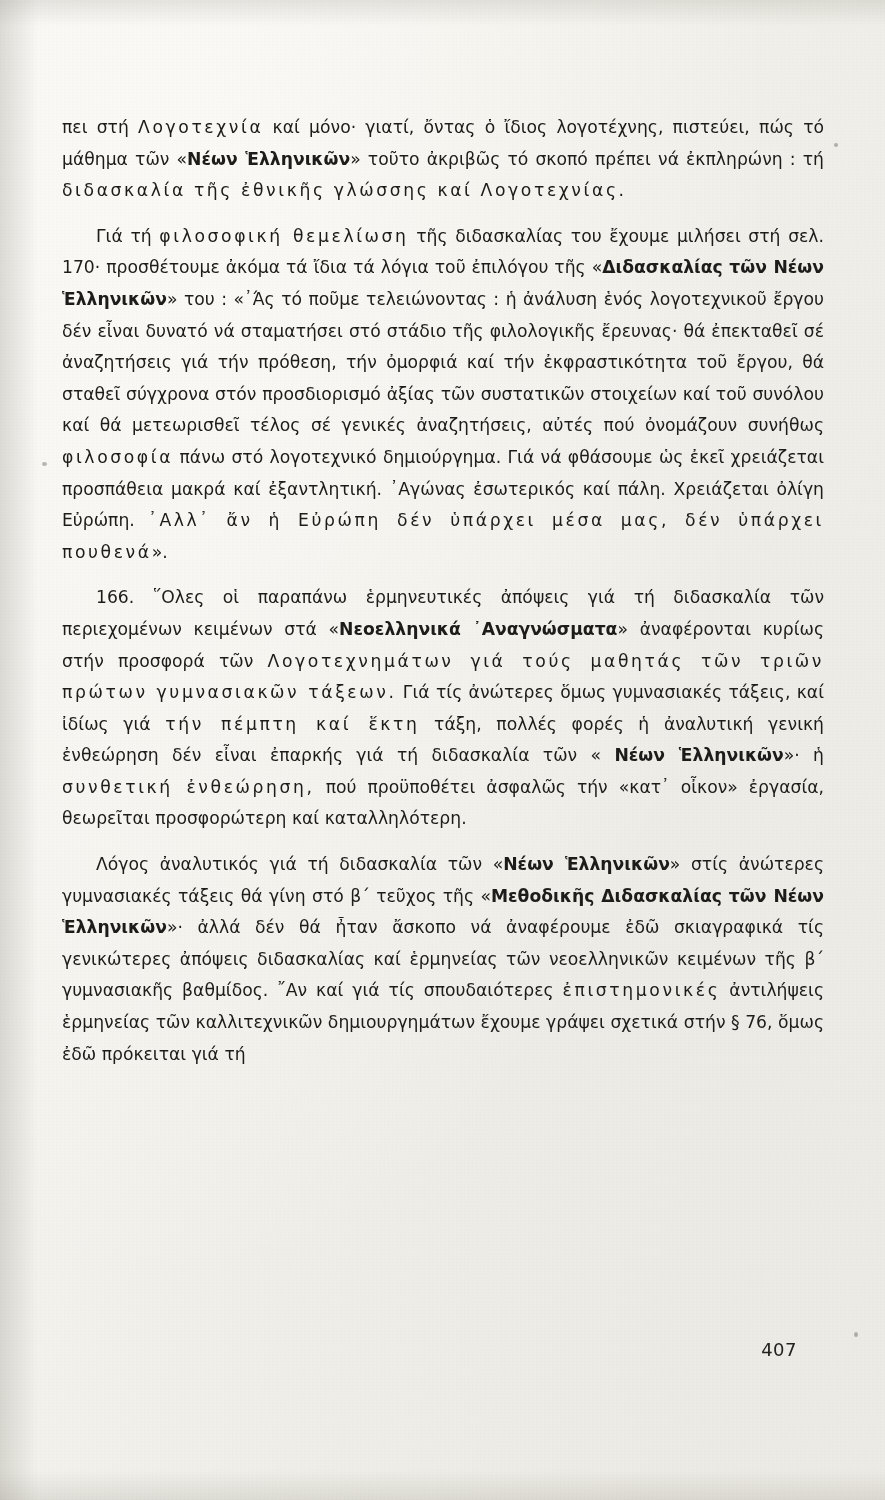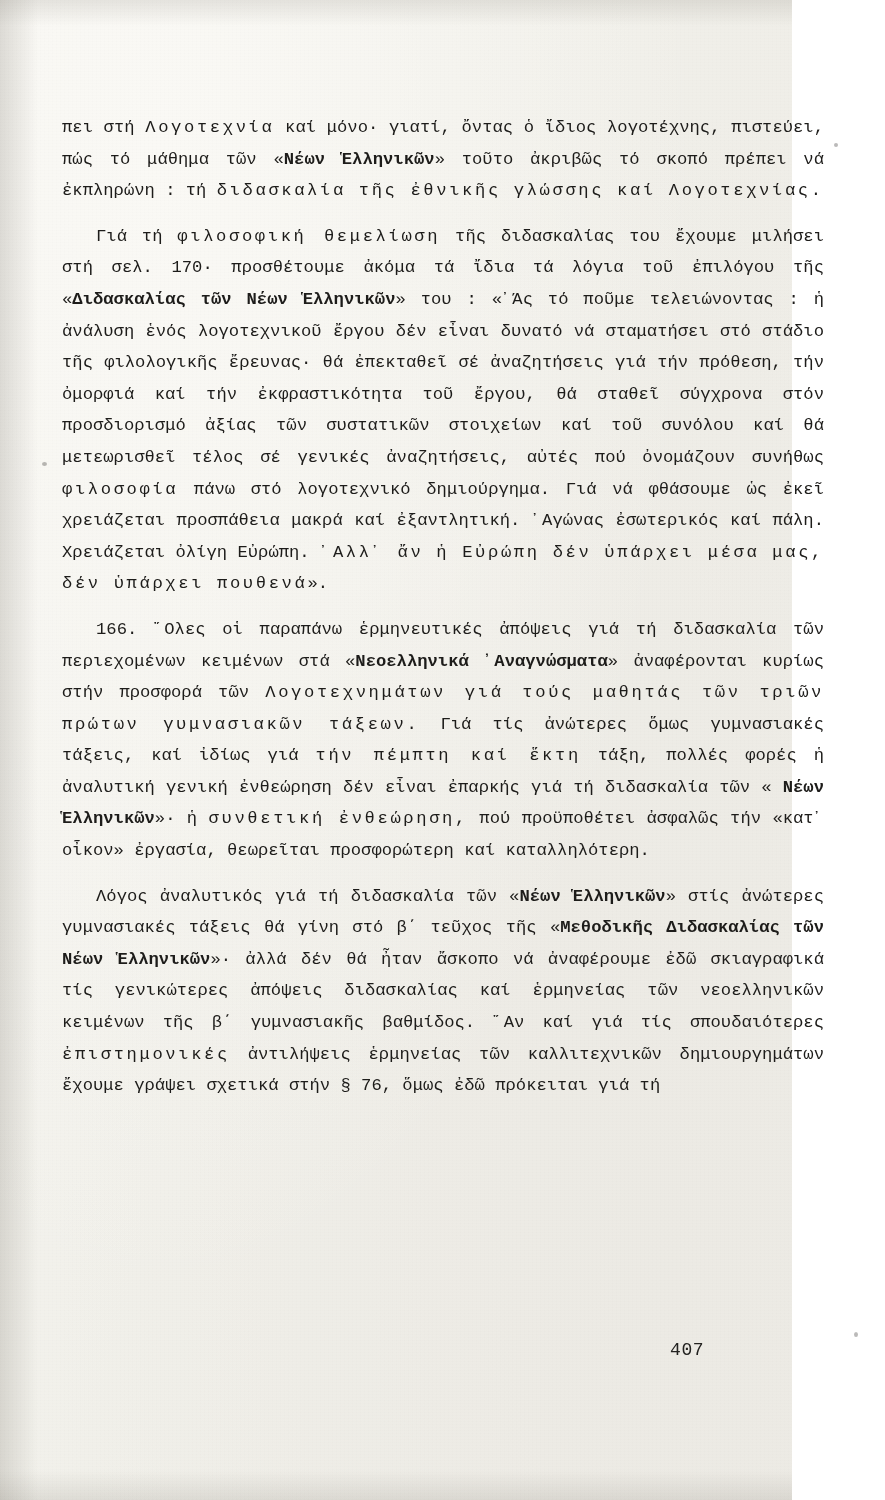--- a/index.html
+++ b/index.html
@@ -9,29 +9,28 @@
   }
   body {
     width: 885px;
     height: 1500px;
     overflow: hidden;
     font-family: "DejaVu Sans", sans-serif;
   }
 
   .page {
     position: relative;
-    width: 792px;
+    width: 885px;
     height: 1500px;
     background: #f3f2ee;
     background-image:
       radial-gradient(ellipse at 20% 10%, #faf9f5 0%, rgba(250,249,245,0) 60%),
       radial-gradient(ellipse at 85% 85%, #eceae4 0%, rgba(236,234,228,0) 65%),
       linear-gradient(105deg, #f6f5f1 0%, #f1f0ea 40%, #eeece6 100%);
     box-sizing: border-box;
-    font-family: Liberation Mono, monospace;
   }
 
   
   .grain {
     position: absolute;
     inset: 0;
     pointer-events: none;
     opacity: .5;
     background-image:
       repeating-linear-gradient(0deg, rgba(0,0,0,0.012) 0px, rgba(0,0,0,0.012) 1px, rgba(255,255,255,0) 1px, rgba(255,255,255,0) 3px),

